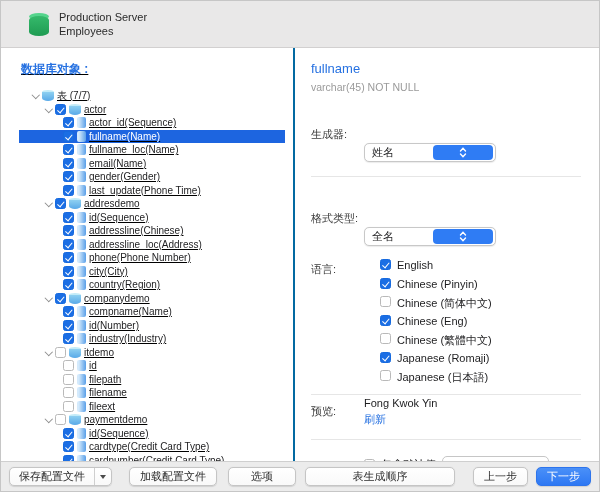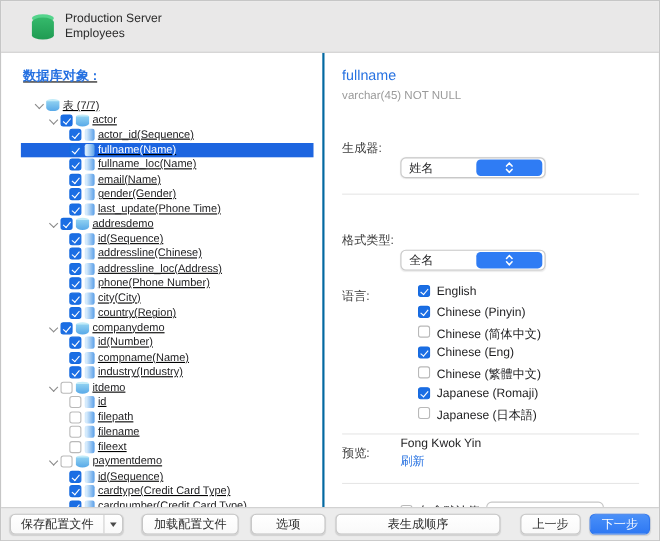--- a/index.html
+++ b/index.html
@@ -161,26 +161,26 @@
           </div>
           <div class="trow l1">
             <span class="chev"></span>
             <span class="cb on"></span>
             <span class="tbl-ic"></span>
             <span class="">companydemo</span>
           </div>
           <div class="trow l2">
             <span class="cb on"></span>
             <span class="col-ic"></span>
+            <span class="">compname(Name)</span>
+          </div>
+          <div class="trow l2">
+            <span class="cb on"></span>
+            <span class="col-ic"></span>
             <span class="">id(Number)</span>
-          </div>
-          <div class="trow l2">
-            <span class="cb on"></span>
-            <span class="col-ic"></span>
-            <span class="">compname(Name)</span>
           </div>
           <div class="trow l2">
             <span class="cb on"></span>
             <span class="col-ic"></span>
             <span class="">industry(Industry)</span>
           </div>
           <div class="trow l1">
             <span class="chev"></span>
             <span class="cb"></span>
             <span class="tbl-ic"></span>

